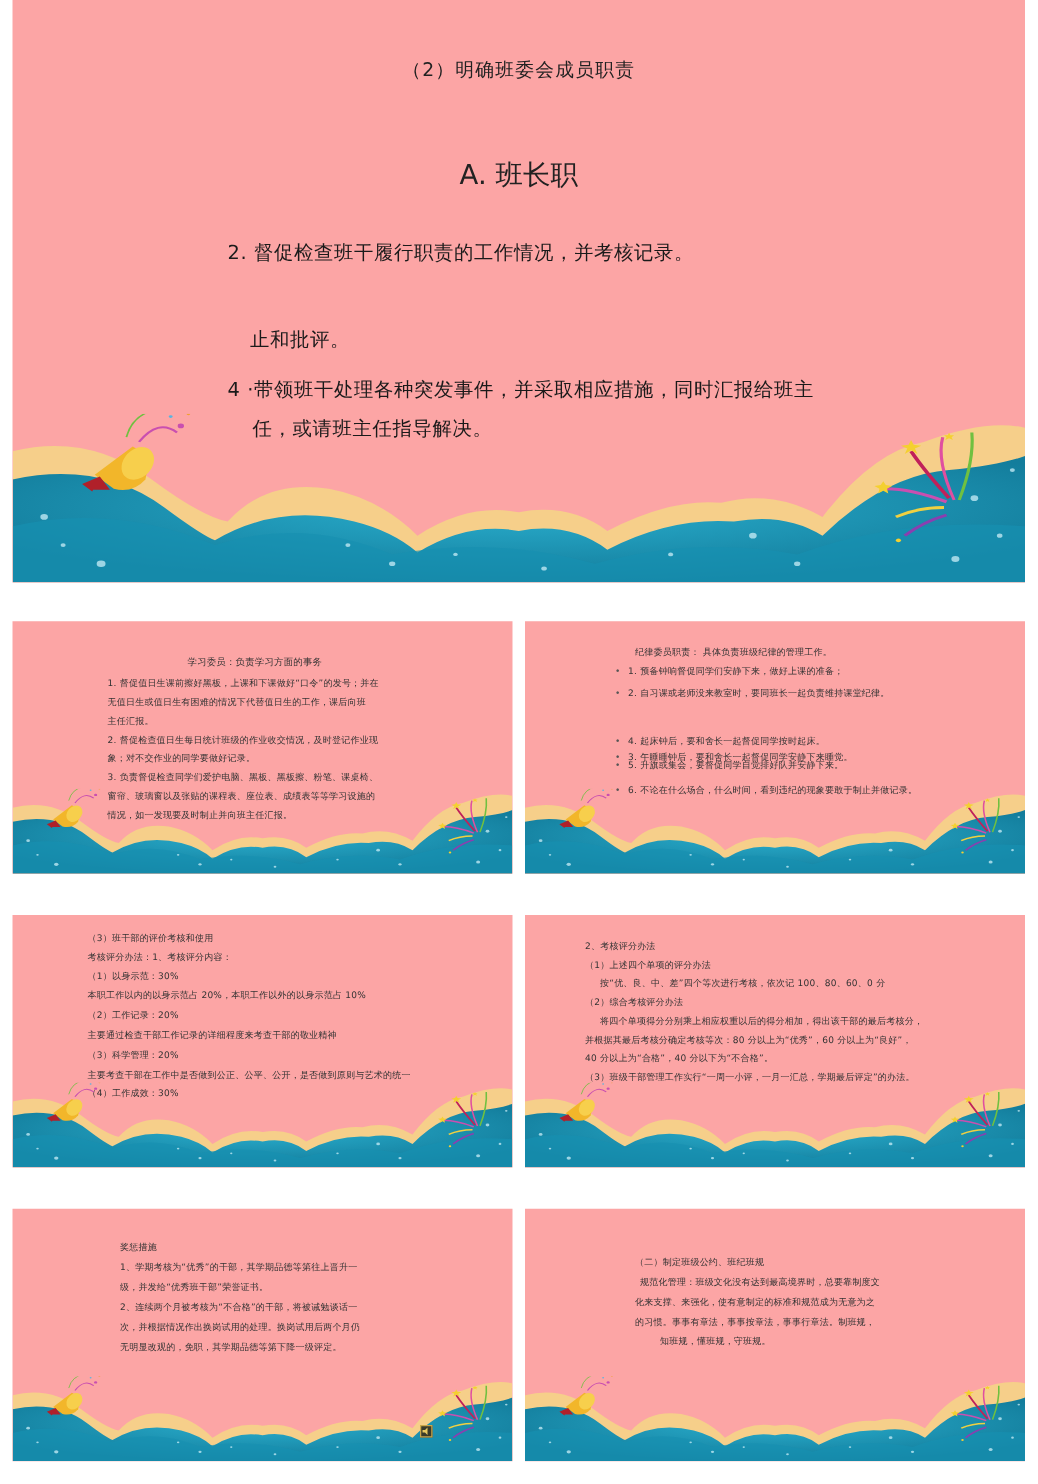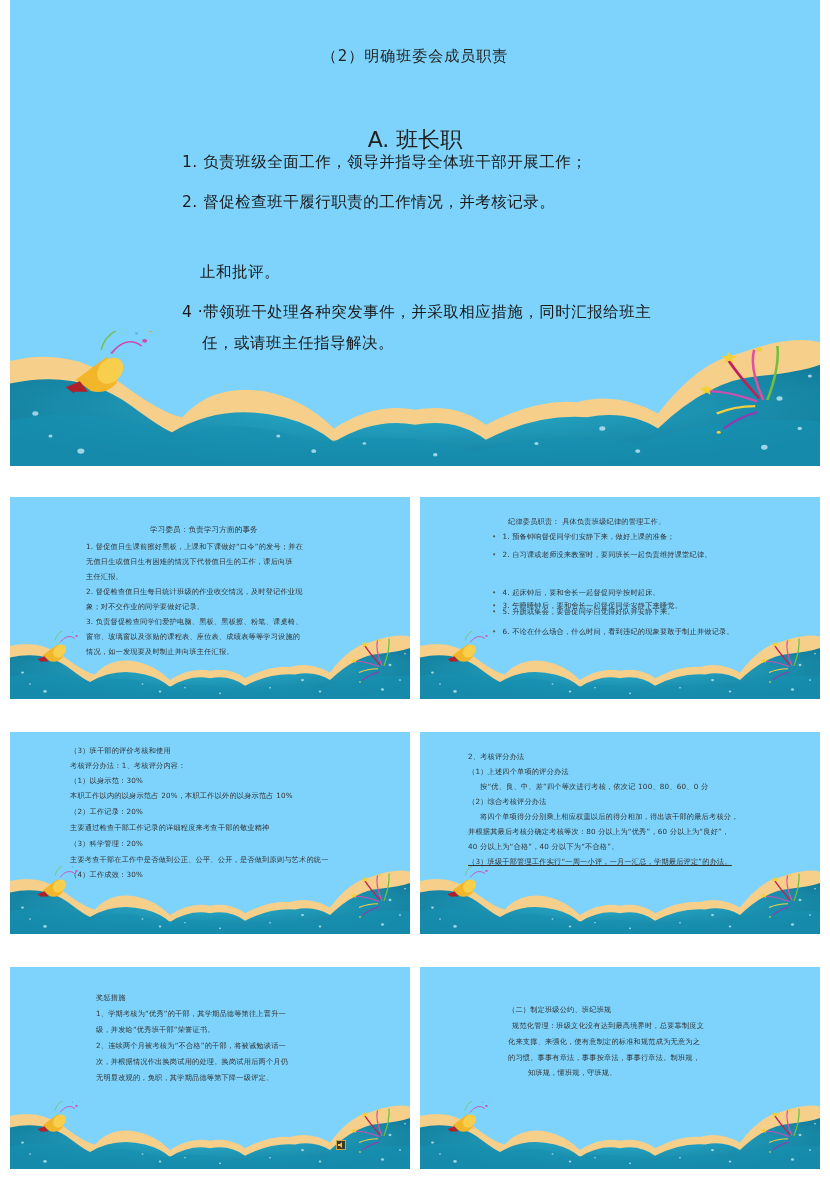--- a/index.html
+++ b/index.html
@@ -1,18 +1,18 @@
 <!DOCTYPE html>
 <html><head>
 <meta charset="utf-8">
 <style>
   * { margin:0; padding:0; box-sizing:border-box; }
   body { width:830px; height:1187px; background:#ffffff; position:relative; overflow:hidden;
          font-family:"DejaVu Sans", sans-serif; color:#222; }
-  .slide { position:absolute; background:#7dd3fc; overflow:hidden; }
+  .slide { position:absolute; background:#fca5a5; overflow:hidden; }
   .deco { position:absolute; left:0; bottom:0; width:100%; }
   .title { position:absolute; width:100%; text-align:center; }
   .line { position:absolute; white-space:nowrap; }
   .speaker { position:absolute; }
   .slide-main .line { font-size:15.5px; letter-spacing:0.5px; color:#1a1a1a; }
   .small .line { font-size:7.2px; color:#333; letter-spacing:0.2px; }
   .bullet::before { content:"•"; margin-right:6px; color:#555; }
 </style>
 </head>
 <body>
@@ -70,21 +70,20 @@
         <polygon points="40,0 41,3 44,3 42,5 43,8 40,6 37,8 38,5 36,3 39,3" fill="#f4d030"></polygon>
         <circle cx="0" cy="115" r="2" fill="#f4d030"></circle>
       </g>
     </symbol>
   </defs>
 </svg>
 
 <div class="slide slide-main" style="left:10px;top:0;width:810px;height:466px;">
   <div class="title" style="top:47px;font-size:15px;letter-spacing:1px;">（2）明确班委会成员职责</div>
   <div class="title" style="top:125px;font-size:22px;">A. 班长职</div>
-  <div class="line" style="left:172px;top:152px;">1. 负责班级全面工作，领导并指导全体班干部开展工作；</div>
   <div class="line" style="left:172px;top:192px;">2. 督促检查班干履行职责的工作情况，并考核记录。</div>
   <div class="line" style="left:190px;top:262px;">止和批评。</div>
   <div class="line" style="left:172px;top:302px;">4 ·带领班干处理各种突发事件，并采取相应措施，同时汇报给班主</div>
   <div class="line" style="left:192px;top:333px;">任，或请班主任指导解决。</div>
   <svg class="deco" style="height:135px;bottom:0;" viewBox="0 0 800 180" preserveAspectRatio="none">
       <use href="#waves"></use>
     </svg>
 </div>
 
 <div class="slide small" style="left:10px;top:497px;width:400px;height:202px;">
@@ -131,21 +130,21 @@
 </div>
 
 <div class="slide small" style="left:420px;top:732px;width:400px;height:202px;">
   <div class="line" style="left:48px;top:20px;">2、考核评分办法</div>
   <div class="line" style="left:48px;top:35px;">（1）上述四个单项的评分办法</div>
   <div class="line" style="left:60px;top:50px;">按“优、良、中、差”四个等次进行考核，依次记 100、80、60、0 分</div>
   <div class="line" style="left:48px;top:65px;">（2）综合考核评分办法</div>
   <div class="line" style="left:60px;top:80px;">将四个单项得分分别乘上相应权重以后的得分相加，得出该干部的最后考核分，</div>
   <div class="line" style="left:48px;top:95px;">并根据其最后考核分确定考核等次：80 分以上为“优秀”，60 分以上为“良好”，</div>
   <div class="line" style="left:48px;top:110px;">40 分以上为“合格”，40 分以下为“不合格”。</div>
-  <div class="line" style="left:48px;top:125px;text-decoration:underline;">（3）班级干部管理工作实行“一周一小评，一月一汇总，学期最后评定”的办法。</div>
+  <div class="line" style="left:48px;top:125px;">（3）班级干部管理工作实行“一周一小评，一月一汇总，学期最后评定”的办法。</div>
   <svg class="deco" style="height:68px;" viewBox="0 0 800 180" preserveAspectRatio="none">
       <use href="#waves"></use>
     </svg>
 </div>
 
 <div class="slide small" style="left:10px;top:967px;width:400px;height:202px;">
   <div class="line" style="left:86px;top:26px;">奖惩措施</div>
   <div class="line" style="left:86px;top:42px;">1、学期考核为“优秀”的干部，其学期品德等第往上晋升一</div>
   <div class="line" style="left:86px;top:58px;">级，并发给“优秀班干部”荣誉证书。</div>
   <div class="line" style="left:86px;top:74px;">2、连续两个月被考核为“不合格”的干部，将被诫勉谈话一</div>

